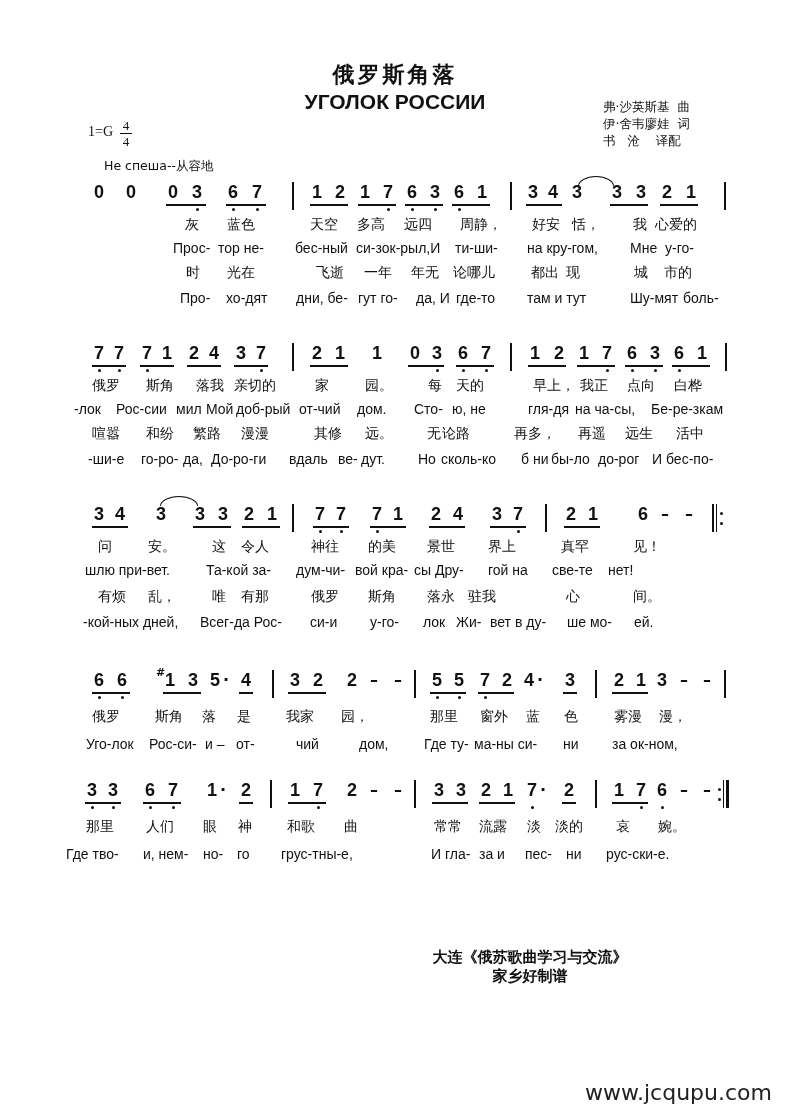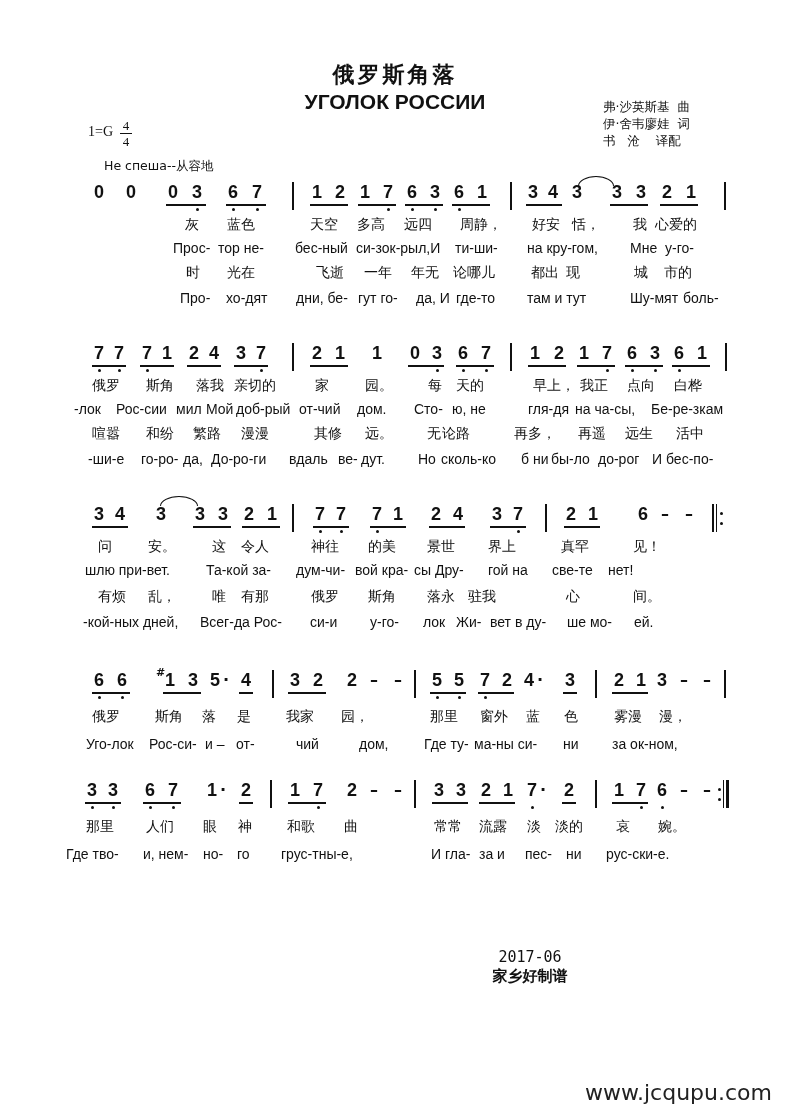--- a/index.html
+++ b/index.html
@@ -509,17 +509,17 @@
     <span style="left:281px">грус-тны-е,</span>
     <span style="left:431px">И гла-</span>
     <span style="left:479px">за и</span>
     <span style="left:525px">пес-</span>
     <span style="left:566px">ни</span>
     <span style="left:606px">рус-ски-е.</span>
   </div>
 </div>
 
 <div class="footer">
-  <div class="date">2017-06</div>
+  <div>大连《俄苏歌曲学习与交流》</div>
   <div>家乡好制谱</div>
 </div>
 
 <div class="watermark">www.jcqupu.com</div>
 
 </body></html>

